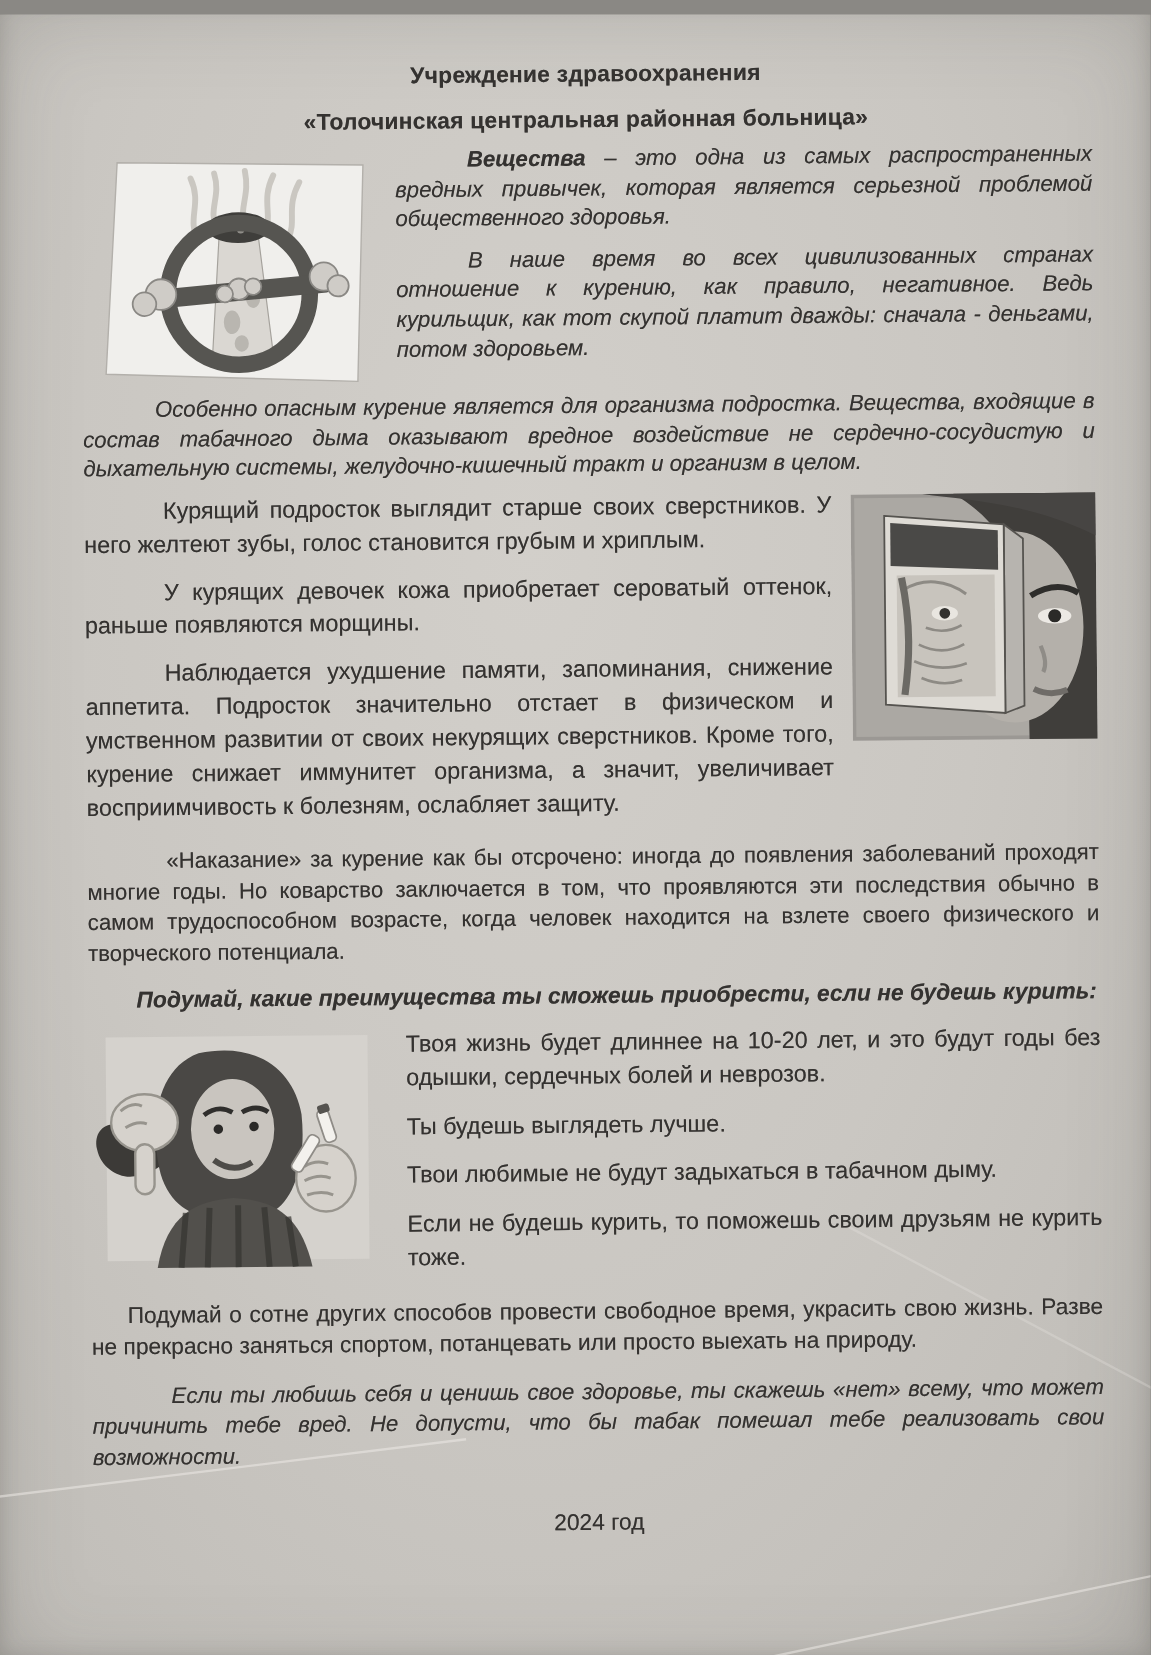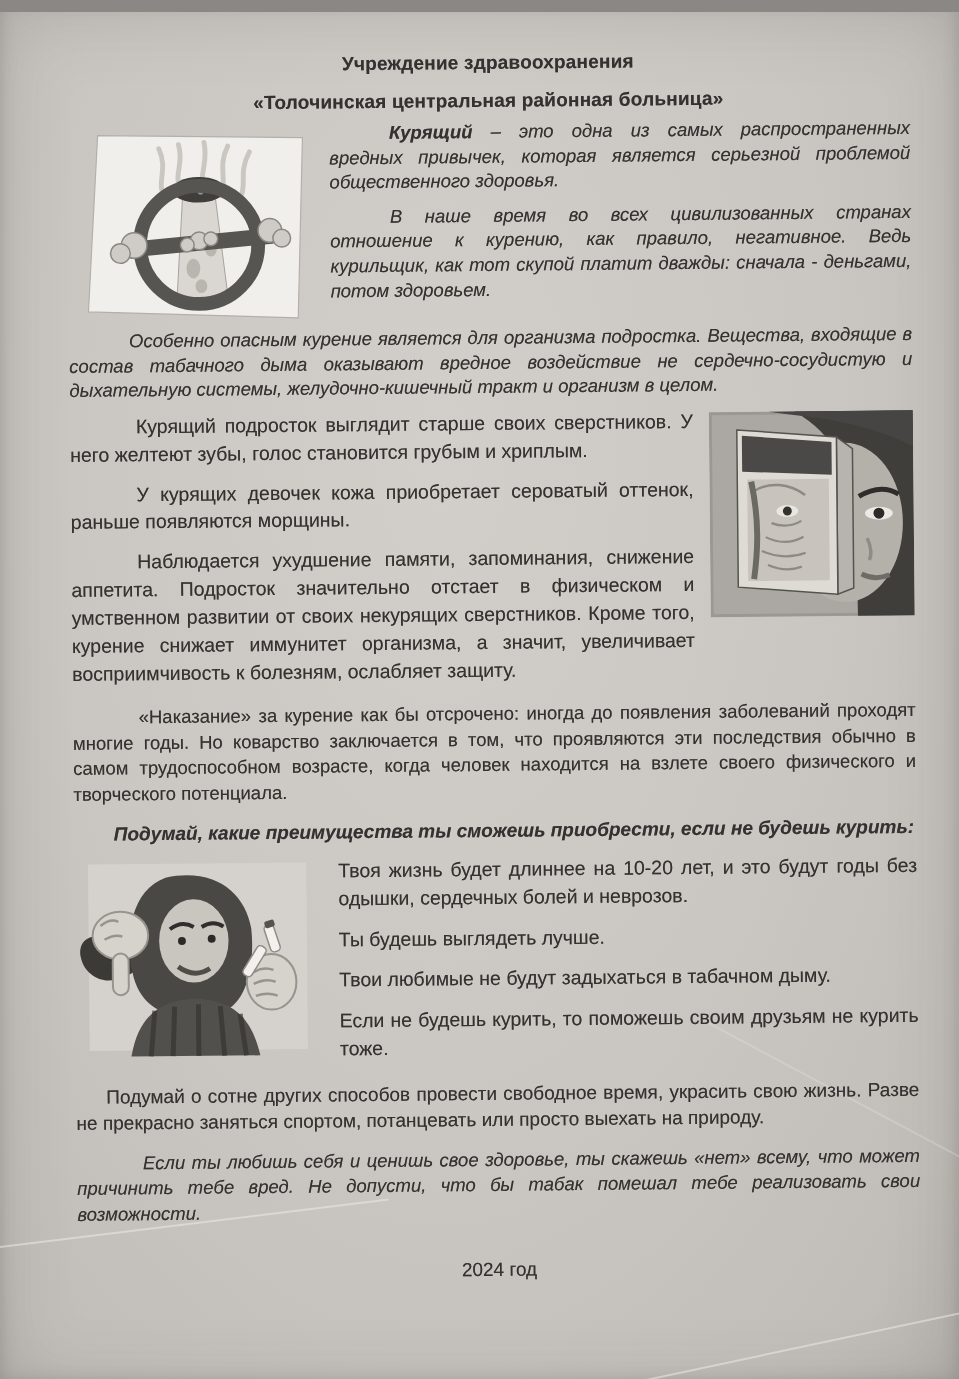--- a/index.html
+++ b/index.html
@@ -89,21 +89,21 @@
         <g fill="#cfccc7" stroke="#8a8884" stroke-width="1.5">
           <circle cx="52" cy="116" r="13"></circle>
             <circle cx="38" cy="124" r="10"></circle>
           <circle cx="190" cy="102" r="12"></circle>
             <circle cx="202" cy="110" r="9"></circle>
           <circle cx="118" cy="112" r="9"></circle>
             <circle cx="106" cy="116" r="7"></circle>
             <circle cx="130" cy="110" r="7"></circle>
         </g>
       </svg>
-      <p><span class="lead">Курящий</span><span> – это одна из самых  распространенных вредных привычек, которая является серьезной проблемой общественного здоровья.</span></p>
+      <p><span class="lead">Вещества</span><span> – это одна из самых  распространенных вредных привычек, которая является серьезной проблемой общественного здоровья.</span></p>
       <p>В наше время во всех цивилизованных странах отношение к курению, как правило, негативное. Ведь курильщик, как тот скупой платит дважды: сначала - деньгами, потом здоровьем.</p>
       <div class="clear"></div>
       <p>Особенно опасным курение является для организма подростка. Вещества, входящие в состав табачного дыма оказывают вредное воздействие не сердечно-сосудистую и дыхательную  системы, желудочно-кишечный тракт и организм в целом.</p>
     </div>
 
     <div class="sec-teen">
       <svg class="fig fig-face" viewBox="0 0 205 206" xmlns="http://www.w3.org/2000/svg">
         <rect width="205" height="206" fill="#9b9894"></rect>
         <rect x="3" y="3" width="199" height="200" fill="#aba8a3"></rect>
         <path d="M86,0 H205 V206 H148 C146,130 162,44 86,0 Z" fill="#403e3b"></path>

